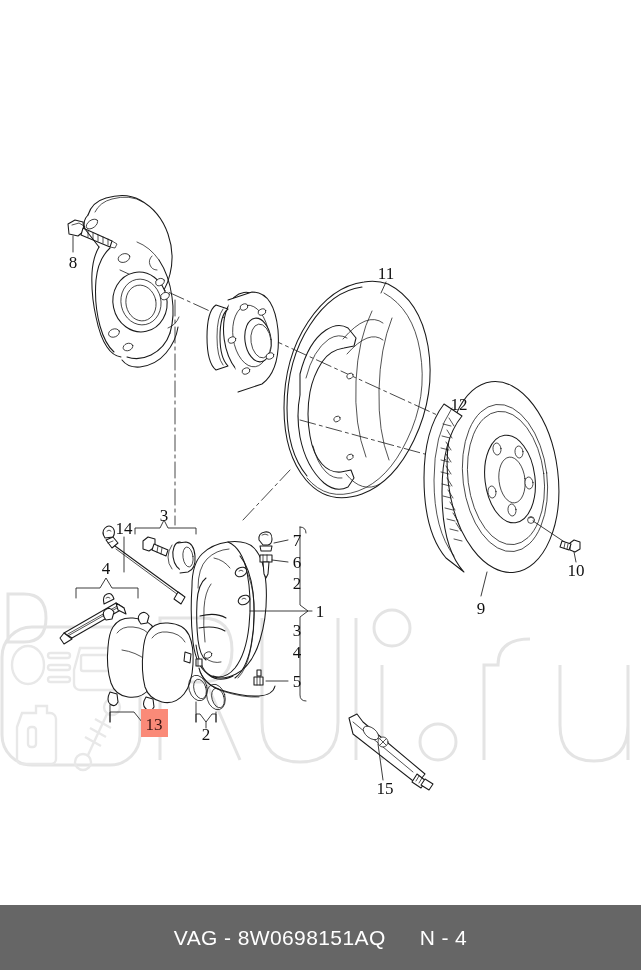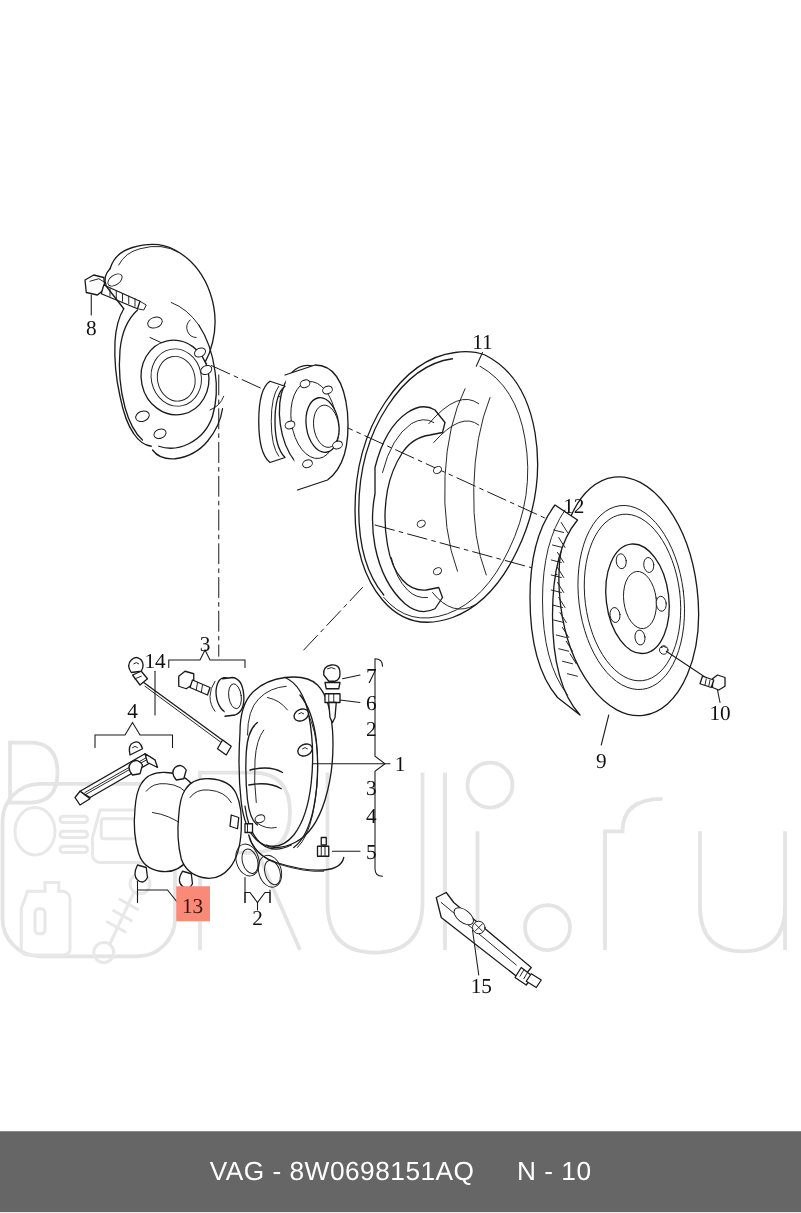--- a/index.html
+++ b/index.html
@@ -377,17 +377,17 @@
           <text x="154" y="730" text-anchor="middle" font-family="Liberation Serif, serif" font-size="17" fill="#3a1410">13</text>
         </g>
 
       </g>
     </svg>
   </div>
 
   <div id="footer-bar">
     <div id="footer-inner">
       <span id="footer-part-number">VAG - 8W0698151AQ</span>
-      <span id="footer-section-code">N - 10</span>
+      <span id="footer-section-code">N - 4</span>
     </div>
   </div>
 
 </div>
 
 </body></html>

